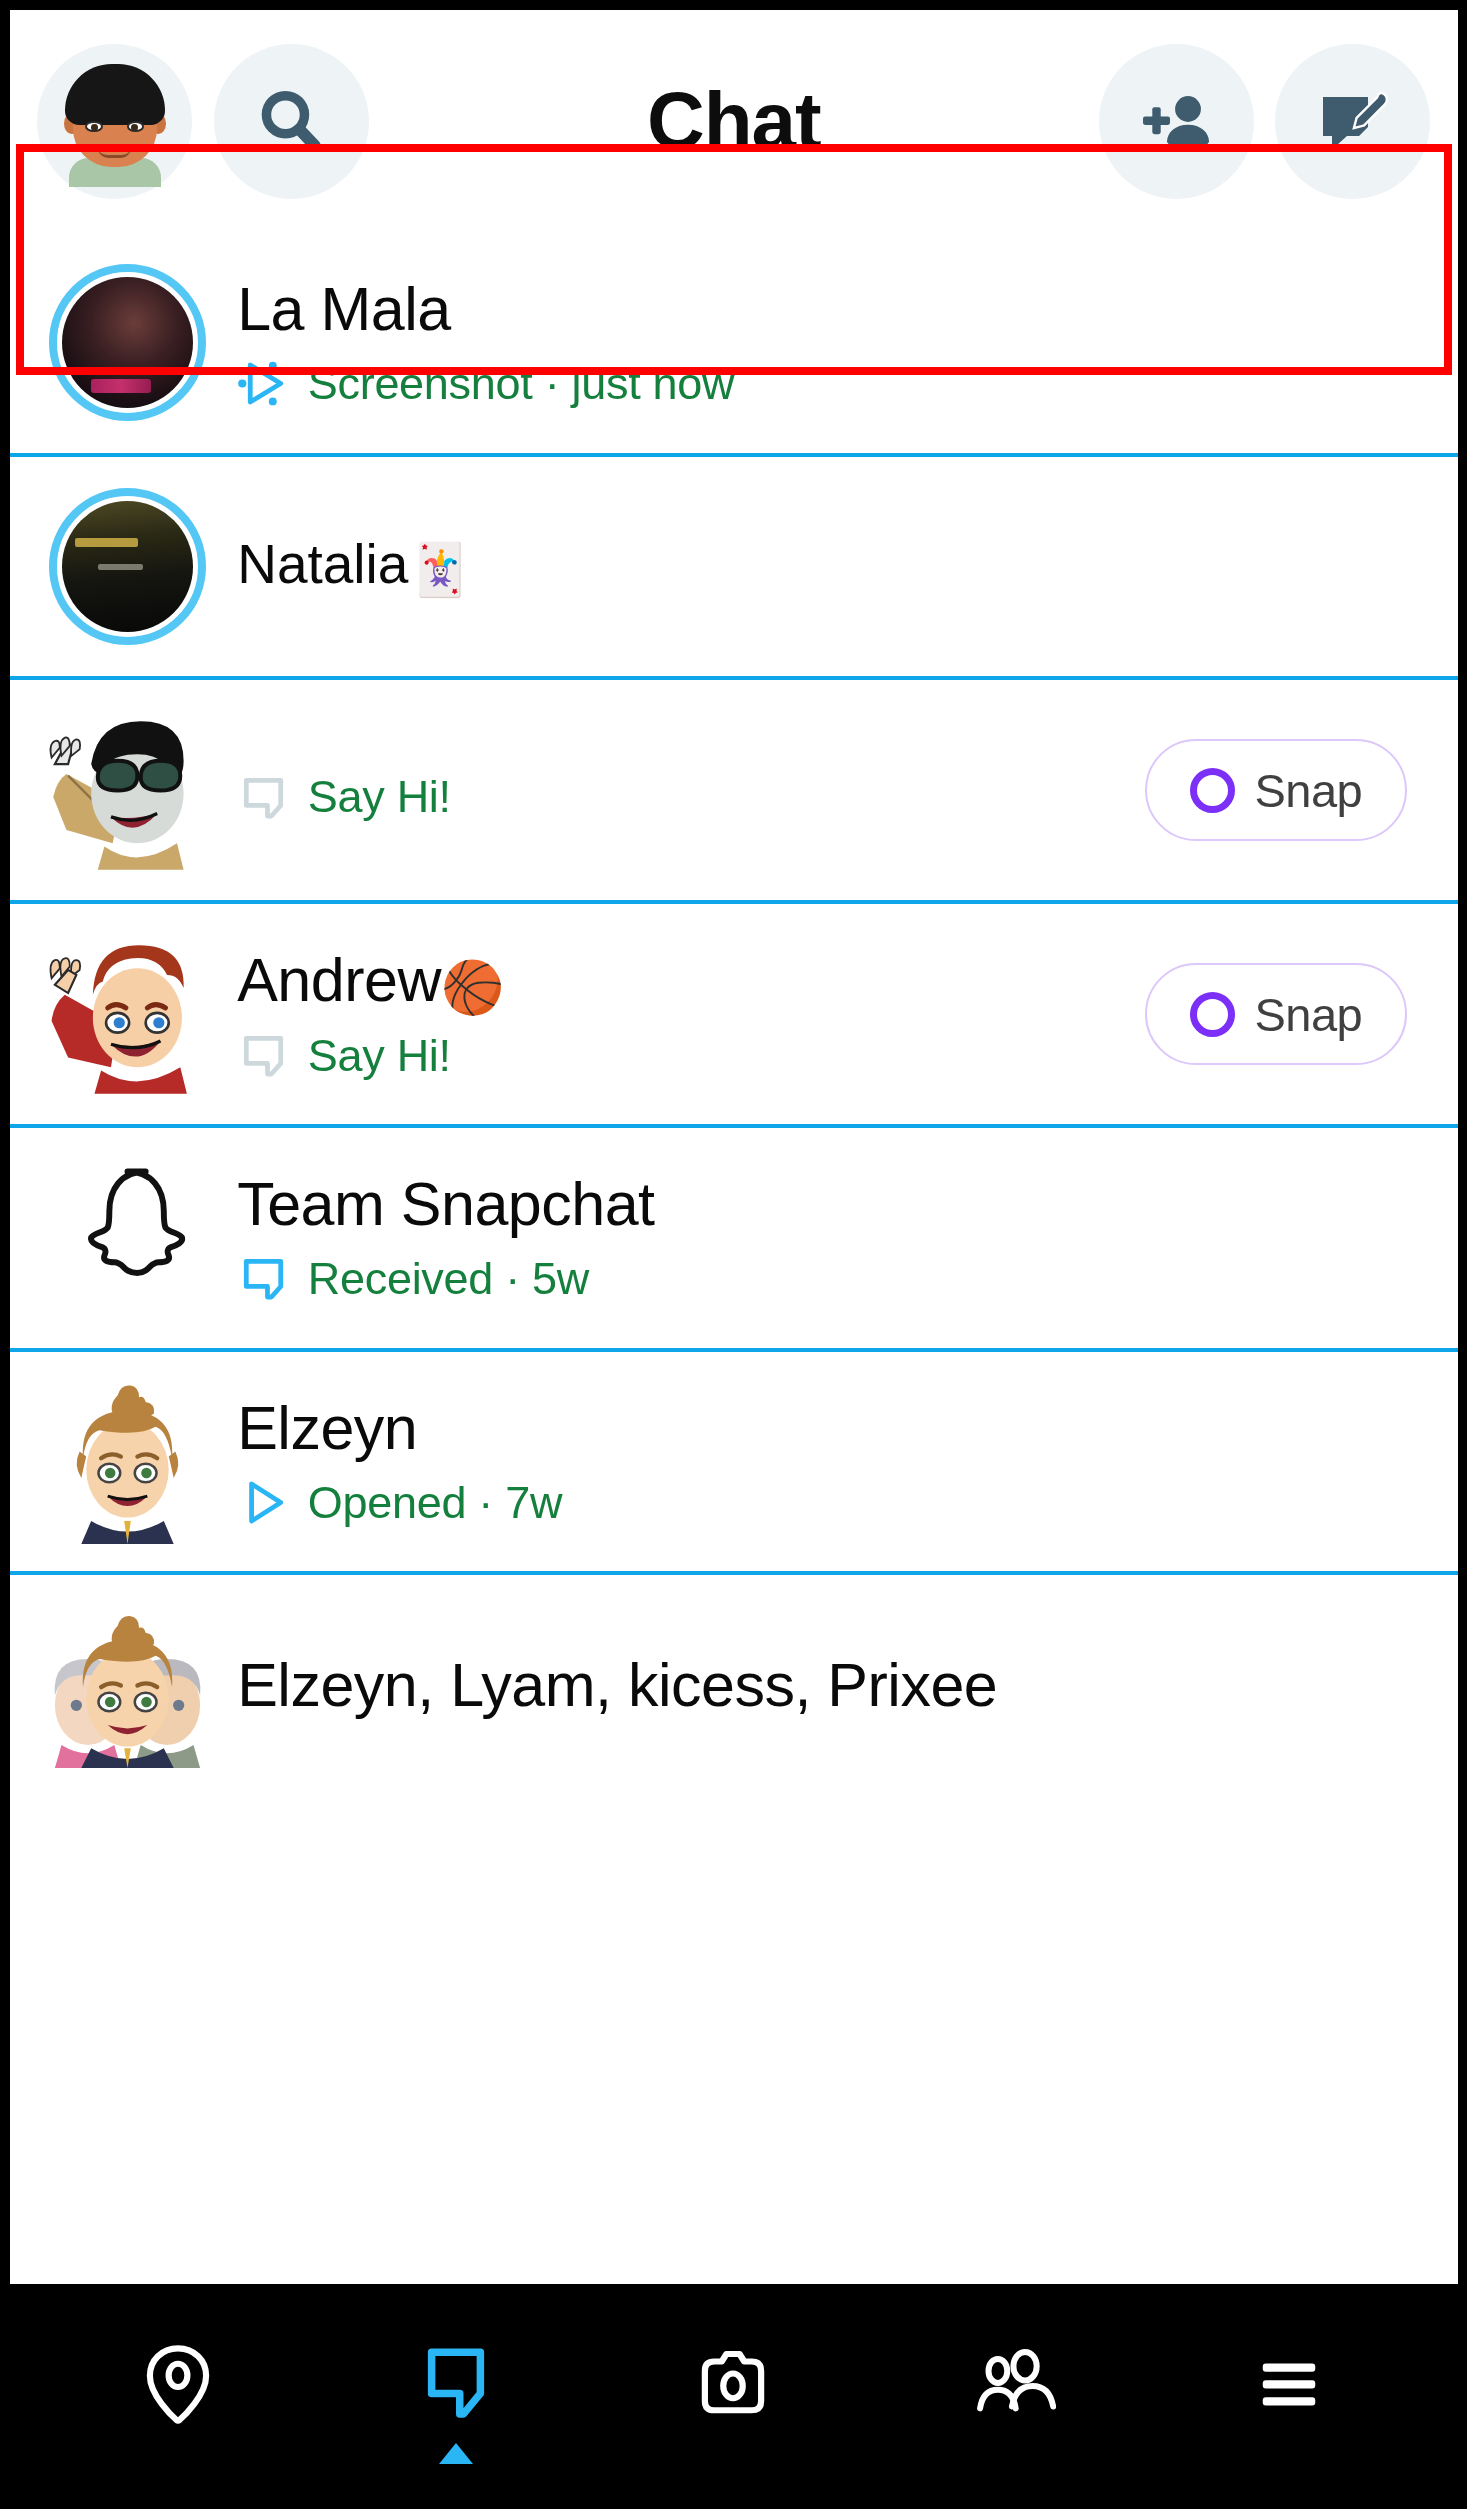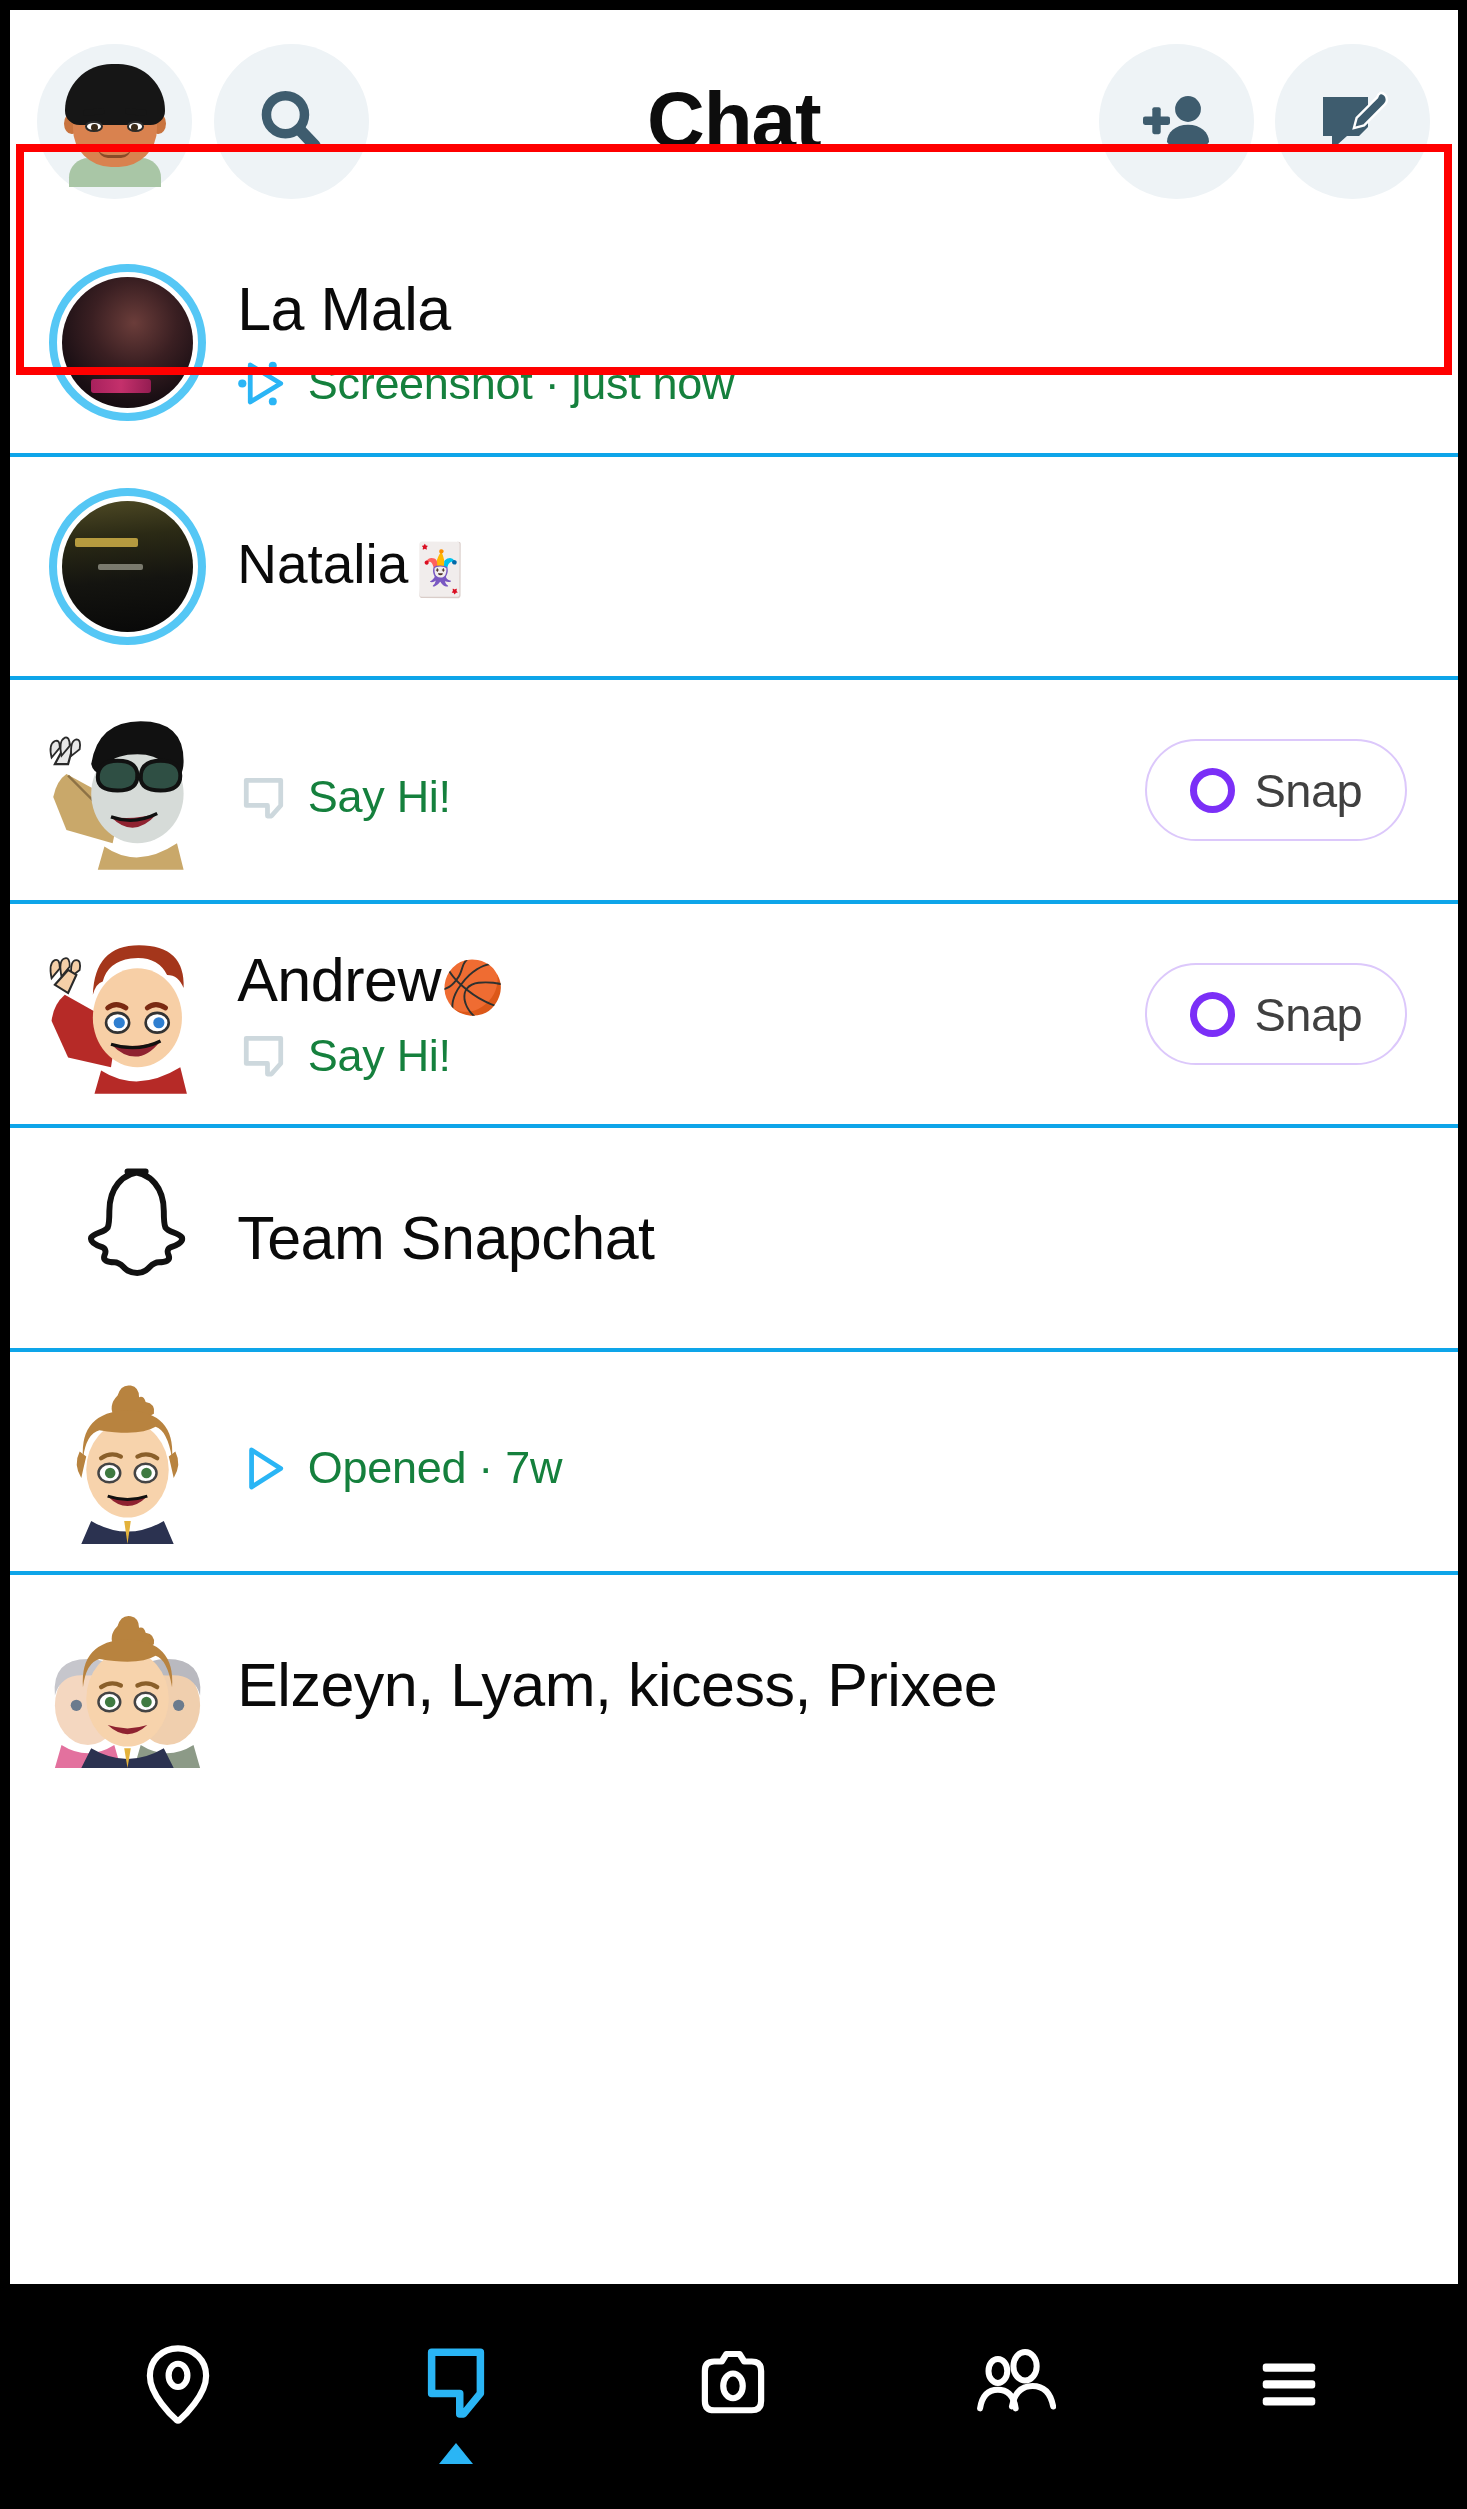--- a/index.html
+++ b/index.html
@@ -338,20 +338,26 @@
       </div>
 
       <div class="row">
         <div class="avatar-wrap">
           <svg class="bmavatar" viewBox="0 0 100 100">
             <path d="M50 10 c15 0 22 11 22 24 0 5 0 8 1 10 2 3 8 3 10 6 1 3 -4 5 -7 6 -2 1 -2 3 -1 5 1 3 -2 4 -6 4 -4 0 -5 3 -8 5 -3 2 -7 2 -11 0 -3 -2 -4 -5 -8 -5 -4 0 -7 -1 -6 -4 1 -2 1 -4 -1 -5 -3 -1 -8 -3 -7 -6 2 -3 8 -3 10 -6 1 -2 1 -5 1 -10 0 -13 7 -24 22 -24z" fill="none" stroke="#111111" stroke-width="3.6" stroke-linejoin="round"></path>
           </svg>
         </div>
         <div class="meta">
           <div class="name">Team Snapchat</div>
+          <div class="sub">
+            <svg class="stat-ic" viewBox="0 0 40 40">
+              <path d="M7 7 h26 v19 l-7 8 h-3 v-8 h-16 z" fill="none" stroke="#2ab5f5" stroke-width="3.6" stroke-linejoin="round"></path>
+            </svg>
+            <span class="sub-txt"><span>Received</span> <span>·</span> <span>5w</span></span>
+          </div>
         </div>
       </div>
 
       <div class="row">
         <div class="avatar-wrap">
           <svg class="bmavatar" viewBox="0 0 100 100">
             <path d="M44 10 q2 -7 8 -6 q5 1 5 7 q3 -1 4 3 q6 1 5 7 q-10 6 -24 2 q-4 -7 2 -13z" fill="#b8833f"></path>
             <ellipse cx="50" cy="55" rx="25" ry="29" fill="#f7d3ac"></ellipse>
             <path d="M23 48 q-2 -28 27 -29 q29 1 27 29 q-3 -17 -10 -19 q-10 6 -34 2 q-8 2 -10 17z" fill="#b8833f"></path>
             <path d="M21 44 q-4 8 1 16 q2 -9 3 -13z" fill="#b8833f"></path>
@@ -362,20 +368,21 @@
             <ellipse cx="61" cy="57" rx="6.6" ry="5.6" fill="#fff" stroke="#444" stroke-width="1.5"></ellipse>
             <circle cx="39.5" cy="57" r="3.2" fill="#3f7a41"></circle>
             <circle cx="61.5" cy="57" r="3.2" fill="#3f7a41"></circle>
             <path d="M38 71 q12 12 24 0 q-12 4 -24 0z" fill="#8f2230"></path>
             <path d="M38 71 q12 4 24 0" stroke="#111" stroke-width="1.8" fill="none"></path>
             <path d="M28 86 q22 13 44 0 l6 14 h-56 z" fill="#2b3250"></path>
             <path d="M48 86 l2 14 2 -14z" fill="#e3b23c"></path>
           </svg>
         </div>
         <div class="meta">
+          <div class="name">Elzeyn</div>
           <div class="sub">
             <svg class="stat-ic" viewBox="0 0 40 40">
               <path d="M11 6 L33 20 L11 34 Z" fill="none" stroke="#2ab5f5" stroke-width="3.6" stroke-linejoin="round"></path>
             </svg>
             <span class="sub-txt"><span>Opened</span> <span>·</span> <span>7w</span></span>
           </div>
         </div>
       </div>
 
       <div class="row nob">

